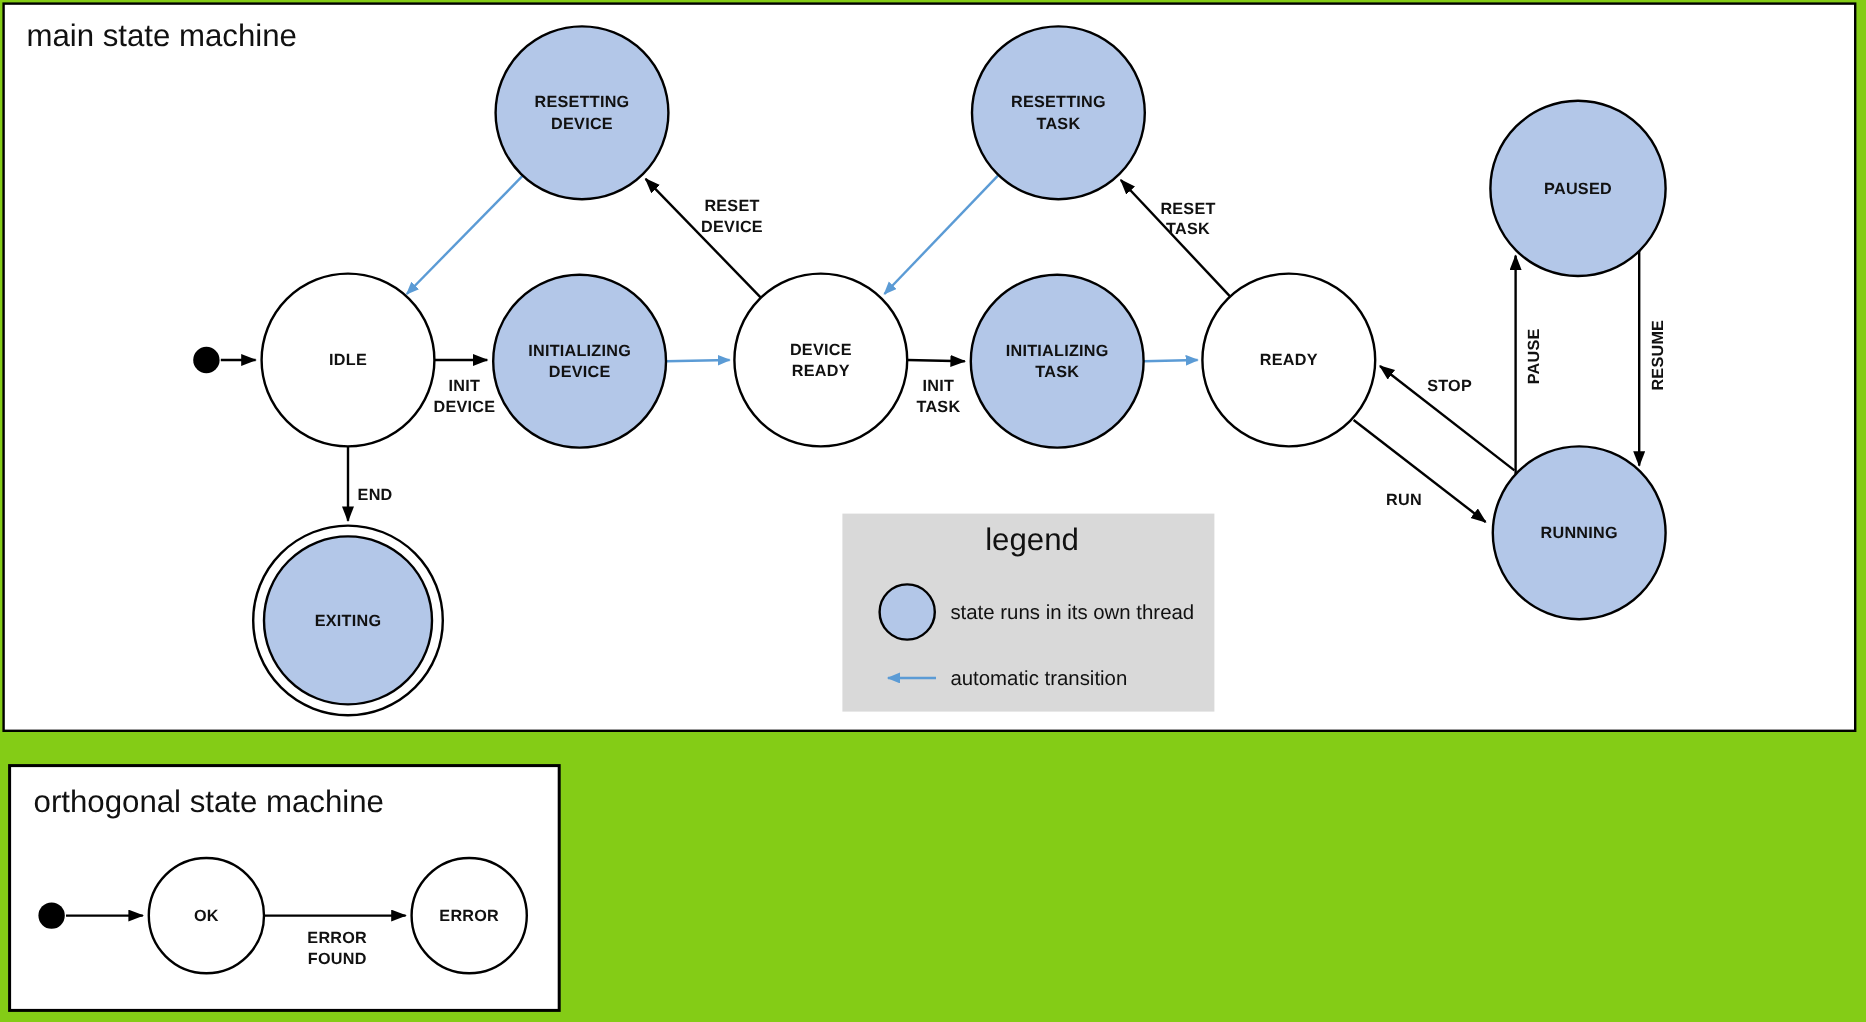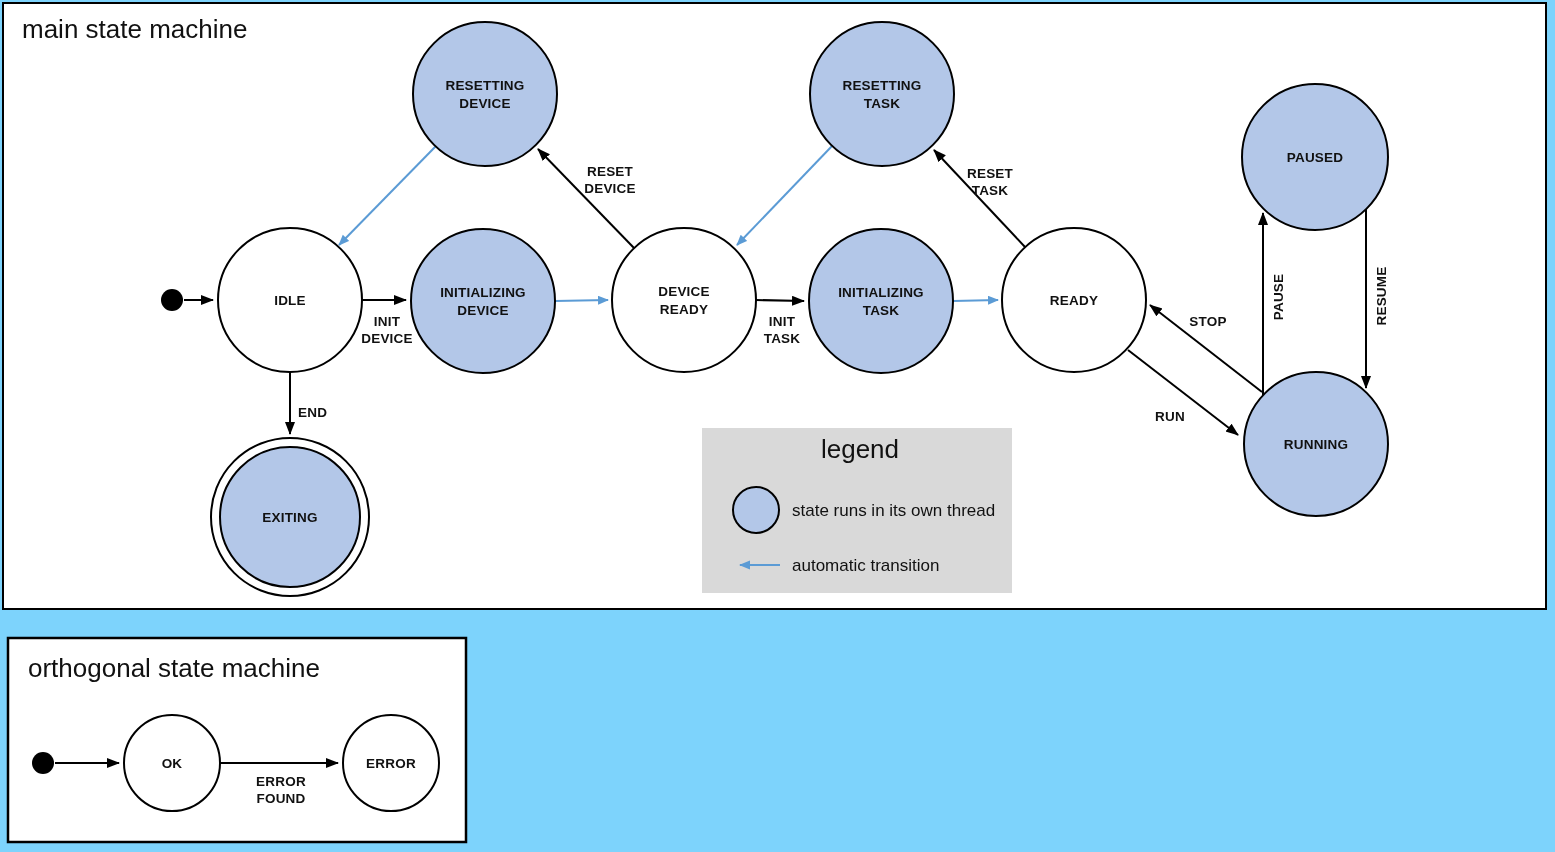--- a/index.html
+++ b/index.html
@@ -1,16 +1,16 @@
 <!DOCTYPE html>
 <html><head>
 <meta charset="utf-8">
 <style>
   html,body { margin:0; padding:0; background:#ffffff; }
-  .canvas { position:relative; width:1555px; height:852px; background:#7dd3fc; font-family:"Liberation Sans", sans-serif; }
+  .canvas { position:relative; width:1555px; height:852px; background:#84cc16; font-family:"Liberation Sans", sans-serif; }
   svg text { fill:#111; }
   .lbl       { font:600 13.5px "Liberation Sans", sans-serif; text-anchor:middle; letter-spacing:.2px; }
   .lbl-start { font:600 13.5px "Liberation Sans", sans-serif; text-anchor:start;  letter-spacing:.2px; }
   .frame-title  { font:400 26px "Liberation Sans", sans-serif; text-anchor:start; }
   .legend-title { font:400 26px "Liberation Sans", sans-serif; text-anchor:middle; }
   .legend-item  { font:400 17px "Liberation Sans", sans-serif; text-anchor:start; }
   .state  { stroke:#000; stroke-width:2; }
   .white  { fill:#ffffff; }
   .blue   { fill:#b3c7e8; }
   .edge   { stroke:#000; stroke-width:2; fill:none; }

